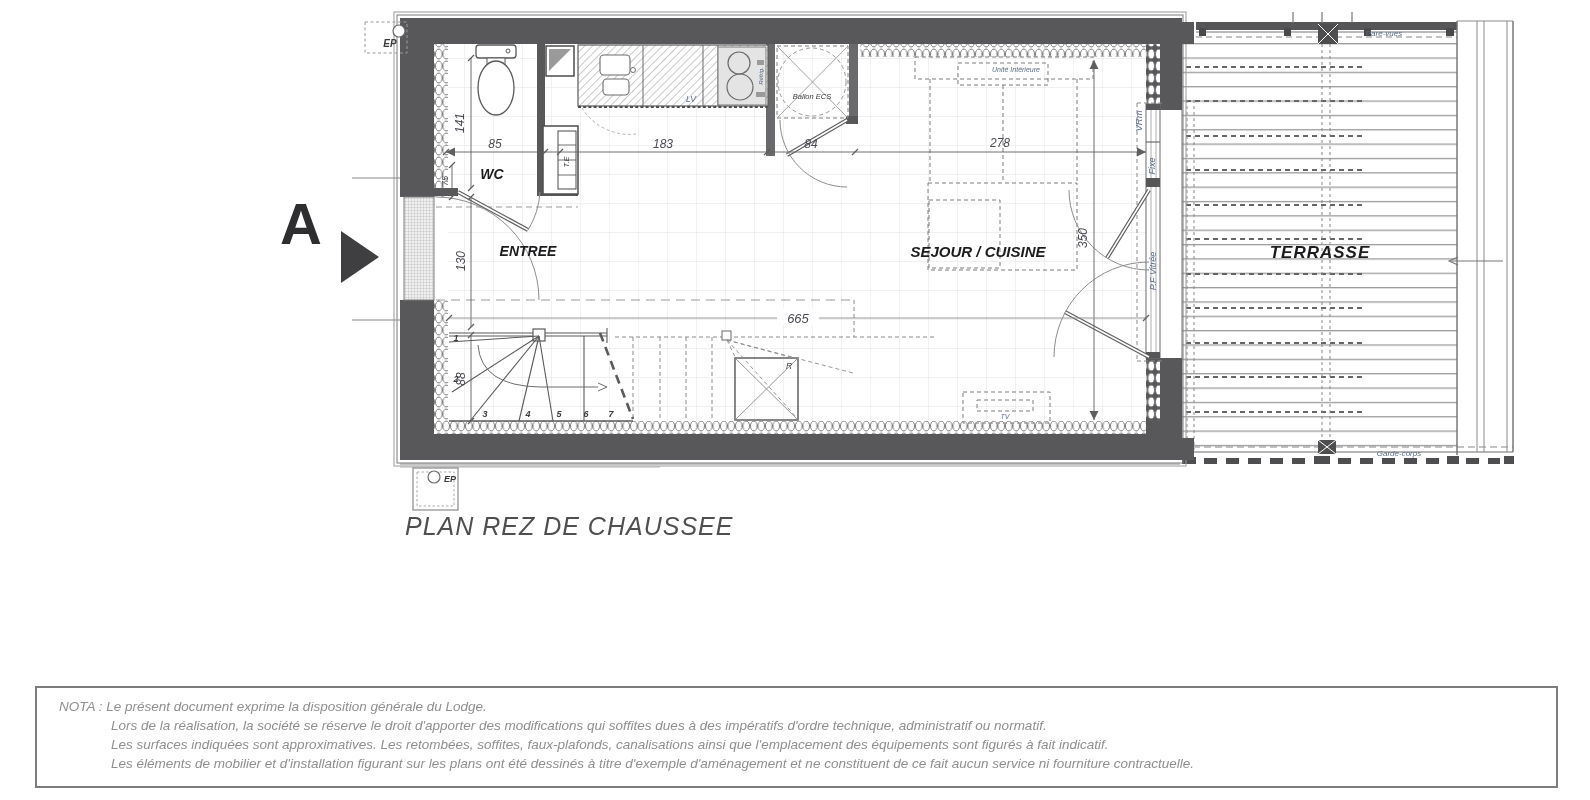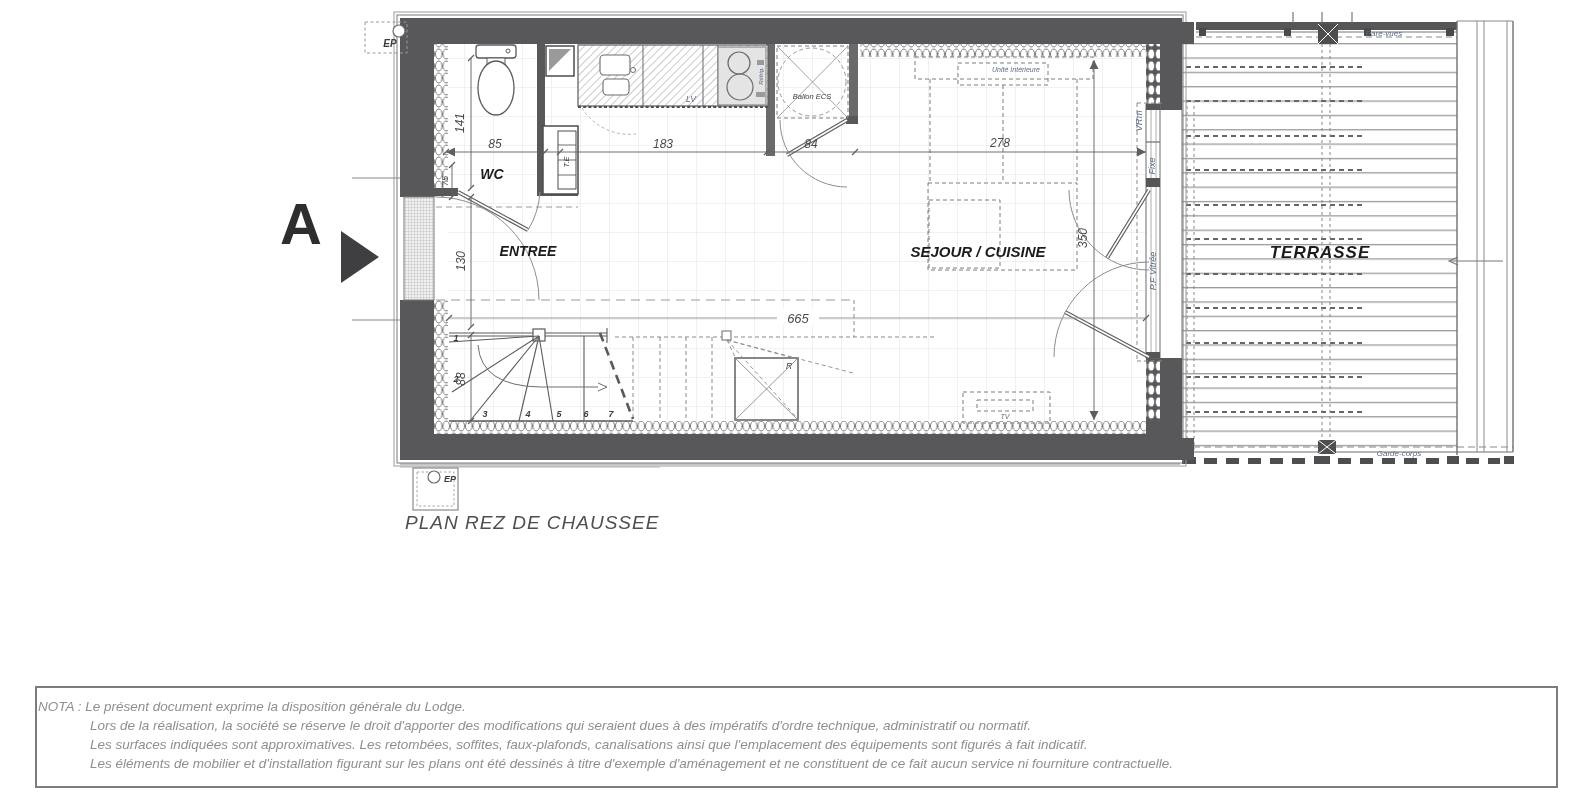--- a/index.html
+++ b/index.html
@@ -4,25 +4,25 @@
 <style>
   html,body{margin:0;padding:0;background:#fff;}
   #page{position:relative;width:1590px;height:800px;background:#fff;overflow:hidden;
         font-family:"Liberation Sans",sans-serif;}
   svg{position:absolute;left:0;top:0;}
   .lbl{font-family:"Liberation Sans",sans-serif;font-style:italic;fill:#3c3c3e;}
   .b{font-weight:bold;}
   .dim{font-family:"Liberation Sans",sans-serif;font-style:italic;fill:#4a4a52;}
   .blu{fill:#5b6c84;}
   .room{fill:#1c1c1e;}
-  #plan-title{position:absolute;left:405px;top:512px;font-size:19px;font-style:italic;
+  #plan-title{position:absolute;left:405px;top:512px;font-size:25px;font-style:italic;
               color:#4f4f4f;letter-spacing:1px;}
   #nota-box{position:absolute;left:35px;top:686px;width:1519px;height:98px;
             border:2px solid #7d7d7d;background:#fff;}
-  #nota-box .inner{padding:9px 0 0 1px;font-size:13.5px;font-style:italic;color:#8f8f8f;
+  #nota-box .inner{padding:9px 0 0 22px;font-size:13.5px;font-style:italic;color:#8f8f8f;
                    line-height:19px;white-space:nowrap;}
   .nota-cont{margin-left:52px;}
 </style>
 </head>
 <body>
 
 <div id="page">
 
 <svg width="1590" height="660" viewBox="0 0 1590 660">
   <defs>
@@ -385,19 +385,19 @@
     <text class="lbl b" x="586" y="417" text-anchor="middle" font-size="9" fill="#333">6</text>
     <text class="lbl b" x="611" y="417" text-anchor="middle" font-size="9" fill="#333">7</text>
   </g>
 </svg>
 
 <div id="plan-title">PLAN REZ DE CHAUSSEE</div>
 
 <div id="nota-box">
   <div class="inner">
     <div><span>NOTA :</span> <span>Le présent document exprime la disposition générale du Lodge.</span></div>
-    <div class="nota-cont">Lors de la réalisation, la société se réserve le droit d'apporter des modifications qui seraient dues à des impératifs d'ordre technique, administratif ou normatif.</div>
+    <div class="nota-cont">Lors de la réalisation, la société se réserve le droit d'apporter des modifications qui soffites dues à des impératifs d'ordre technique, administratif ou normatif.</div>
     <div class="nota-cont">Les surfaces indiquées sont approximatives. Les retombées, soffites, faux-plafonds, canalisations ainsi que l'emplacement des équipements sont figurés à fait indicatif.</div>
     <div class="nota-cont">Les éléments de mobilier et d'installation figurant sur les plans ont été dessinés à titre d'exemple d'aménagement et ne constituent de ce fait aucun service ni fourniture contractuelle.</div>
   </div>
 </div>
 
 </div>
 
 </body></html>

